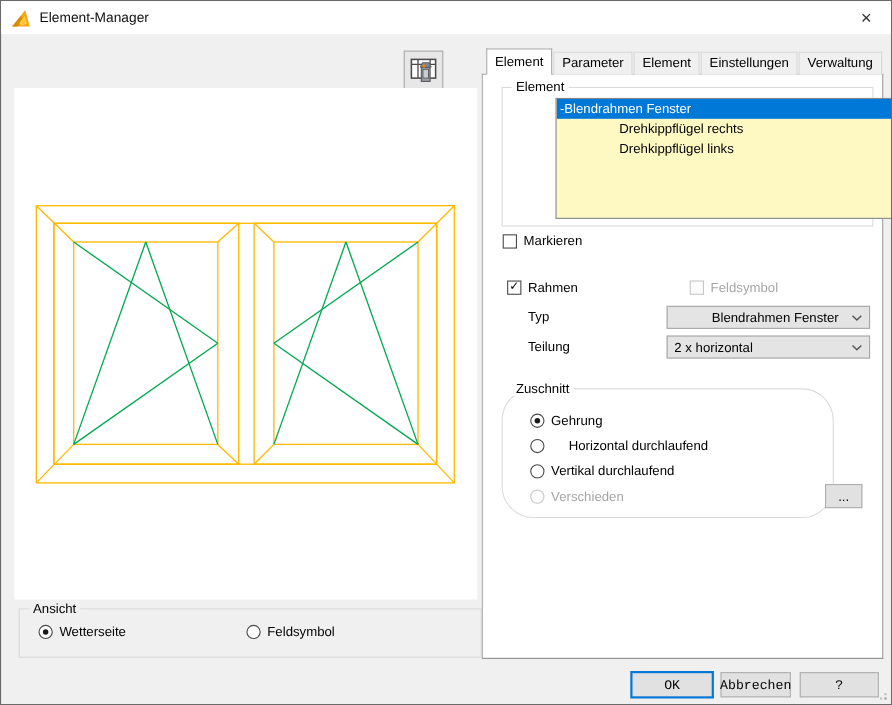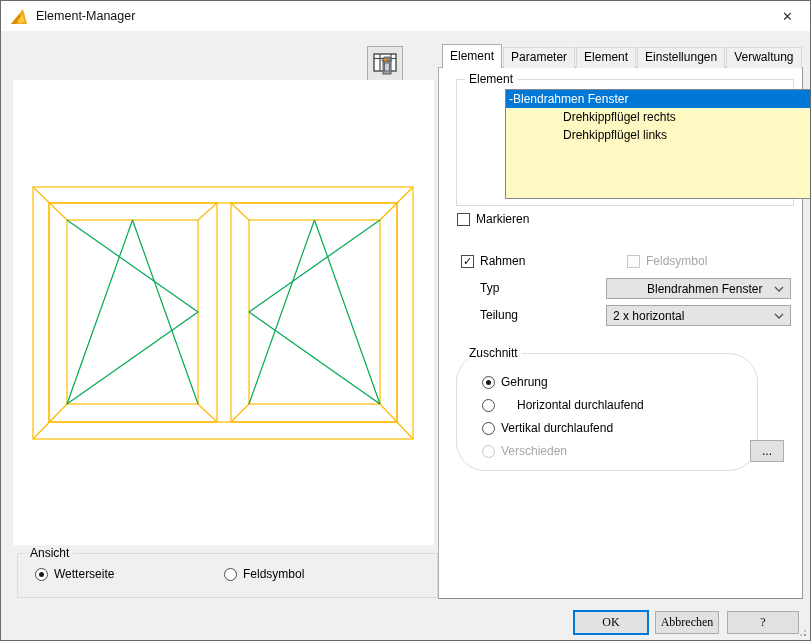--- a/index.html
+++ b/index.html
@@ -35,21 +35,21 @@
   .cbox.disabled{border-color:#C6C6C6;background:#FCFCFC;}
   .dim{color:#A6A6A6;}
   .radio-line{position:absolute;display:flex;align-items:center;gap:6px;}
   .rdot{width:13px;height:13px;border:1px solid #4a4a4a;border-radius:50%;background:#fff;display:flex;align-items:center;justify-content:center;flex:0 0 auto;}
   .rdot.disabled{border-color:#C6C6C6;}
   .rdot .pip{width:5px;height:5px;border-radius:50%;background:#1a1a1a;}
   
   .combo{position:absolute;width:185px;height:21px;background:#E4E4E4;border:1px solid #A6A6A6;display:flex;align-items:center;padding:0 6px;justify-content:space-between;}
   .combo .cval{font-size:12px;}
   
-  .btn{position:absolute;height:23px;background:#E1E1E1;border:1px solid #ADADAD;font-size:12px;font-family:Liberation Serif, serif;display:flex;align-items:center;justify-content:center;padding:0;}
+  .btn{position:absolute;height:23px;background:#E1E1E1;border:1px solid #ADADAD;font-size:12px;font-family:Liberation Mono, monospace;display:flex;align-items:center;justify-content:center;padding:0;}
   .btn.default{border:2px solid #0078D7;}
   .more-btn{position:absolute;left:311px;top:372px;width:34px;height:22px;background:#E1E1E1;border:1px solid #ADADAD;font-size:12px;display:flex;align-items:center;justify-content:center;}
   .form-label{position:absolute;font-size:12px;}
   
   .grip{position:absolute;right:4px;bottom:4px;width:10px;height:10px;}
   .grip i{position:absolute;width:2px;height:2px;background:#9b9b9b;}
   .grip i:nth-child(1){right:0;bottom:0;}
   .grip i:nth-child(2){right:4px;bottom:0;background:#c0c0c0;}
   .grip i:nth-child(3){right:0;bottom:4px;background:#c0c0c0;}
   svg{display:block;}

